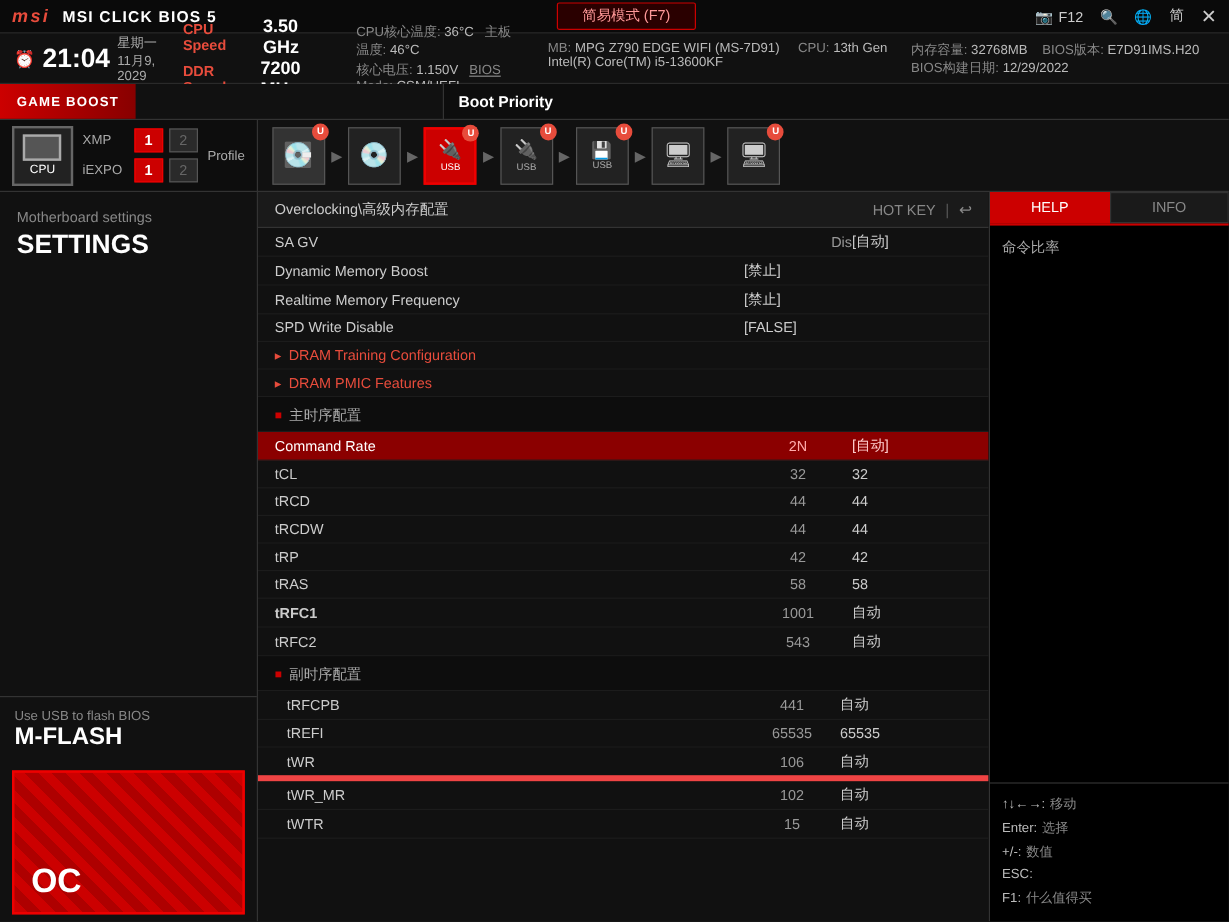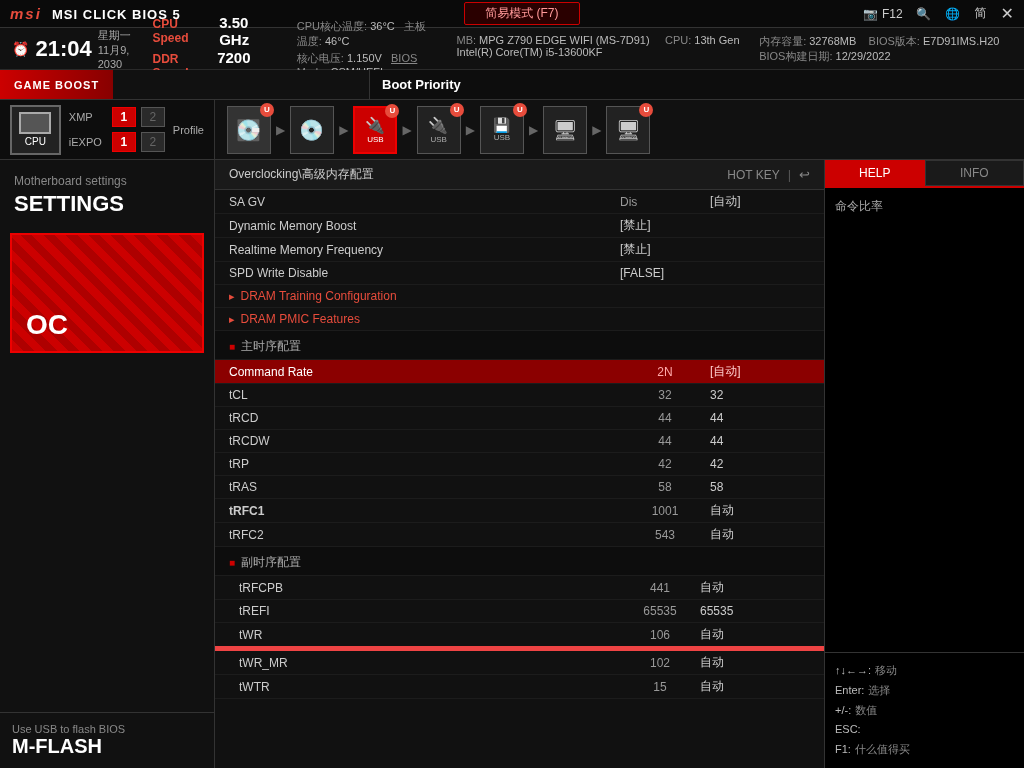--- a/index.html
+++ b/index.html
@@ -55,21 +55,21 @@
       <span style="cursor:pointer;">🌐</span>
       <span>简</span>
       <span style="cursor:pointer; font-size:16px;">✕</span>
     </div>
   </div>
 
   <div style="background:#111; height:42px; display:flex; align-items:center; padding:0 12px; gap:20px; border-bottom:1px solid #2a2a2a;">
     <div style="display:flex; align-items:center; gap:6px;">
       <span style="font-size:14px;">⏰</span>
       <span style="color:#fff; font-size:22px; font-weight:bold;">21:04</span>
-      <span style="color:#aaa; font-size:11px;">星期一 11月9, 2030</span>
+      <span style="color:#aaa; font-size:11px;">星期一 11月9, 2029</span>
     </div>
     <div style="display:flex; flex-direction:column; gap:1px;">
       <div style="display:flex; align-items:center; gap:8px;">
         <span style="color:#e74c3c; font-weight:bold; font-size:12px; width:75px;">CPU Speed</span>
         <span style="color:#fff; font-size:15px; font-weight:bold;">3.50 GHz</span>
       </div>
       <div style="display:flex; align-items:center; gap:8px;">
         <span style="color:#e74c3c; font-weight:bold; font-size:12px; width:75px;">DDR Speed</span>
         <span style="color:#fff; font-size:15px; font-weight:bold;">7200 MHz</span>
       </div>
@@ -163,44 +163,44 @@
     </div>
   </div>
 
   <div style="display:flex; flex:1; overflow:hidden;">
 
     <div style="width:215px; background:#111; border-right:1px solid #333; display:flex; flex-direction:column; flex-shrink:0;">
       <div style="padding:14px 14px 10px;">
         <div style="color:#888; font-size:12px;">Motherboard settings</div>
         <div style="color:#fff; font-size:22px; font-weight:bold; text-transform:uppercase; margin-top:3px;">SETTINGS</div>
       </div>
+      <div style="margin-top:auto; padding:10px 12px; border-top:1px solid #333; cursor:pointer;">
+        <div style="color:#888; font-size:11px;">Use USB to flash BIOS</div>
+        <div style="color:#fff; font-size:20px; font-weight:bold;">M-FLASH</div>
+      </div>
       <div style="background:#c00; border:2px solid #e00; margin:6px 10px; height:120px; display:flex; align-items:flex-end; justify-content:flex-start; padding:10px 14px; cursor:pointer; position:relative; overflow:hidden;">
         <div style="position:absolute; inset:0; background:repeating-linear-gradient(45deg, transparent, transparent 8px, rgba(0,0,0,0.15) 8px, rgba(0,0,0,0.15) 16px);"></div>
         <span style="color:#fff; font-size:28px; font-weight:bold; position:relative; z-index:1;">OC</span>
-      </div>
-      <div style="margin-top:auto; padding:10px 12px; border-top:1px solid #333; cursor:pointer;">
-        <div style="color:#888; font-size:11px;">Use USB to flash BIOS</div>
-        <div style="color:#fff; font-size:20px; font-weight:bold;">M-FLASH</div>
       </div>
     </div>
 
     <div style="flex:1; background:#111; display:flex; flex-direction:column; overflow:hidden;">
       <div style="background:#1a1a1a; padding:6px 14px; border-bottom:1px solid #333; display:flex; align-items:center; justify-content:space-between; flex-shrink:0;">
         <span style="color:#ccc; font-size:12px;">Overclocking\高级内存配置</span>
         <div style="display:flex; align-items:center; gap:8px;">
           <span style="color:#888; font-size:12px; cursor:pointer;">HOT KEY</span>
           <span style="color:#555;">|</span>
           <span style="color:#888; cursor:pointer;">↩</span>
         </div>
       </div>
       <div style="overflow-y:auto; flex:1;">
 
         <div class="setting-row" style="display:flex; align-items:center; padding:3px 14px; min-height:23px; border-bottom:1px solid #1c1c1c;">
           <span style="flex:1; color:#ccc; font-size:12px;">SA GV</span>
-          <span style="width:90px; color:#999; font-size:12px; text-align:left;">Dis</span>
+          <span style="width:90px; color:#999; font-size:12px; text-align:right;">Dis</span>
           <span style="width:100px; color:#ccc; font-size:12px;">[自动]</span>
         </div>
 
         <div style="display:flex; align-items:center; padding:3px 14px; min-height:23px; border-bottom:1px solid #1c1c1c;">
           <span style="flex:1; color:#ccc; font-size:12px;">Dynamic Memory Boost</span>
           <span style="width:190px; color:#ccc; font-size:12px;">[禁止]</span>
         </div>
 
         <div style="display:flex; align-items:center; padding:3px 14px; min-height:23px; border-bottom:1px solid #1c1c1c;">
           <span style="flex:1; color:#ccc; font-size:12px;">Realtime Memory Frequency</span>

